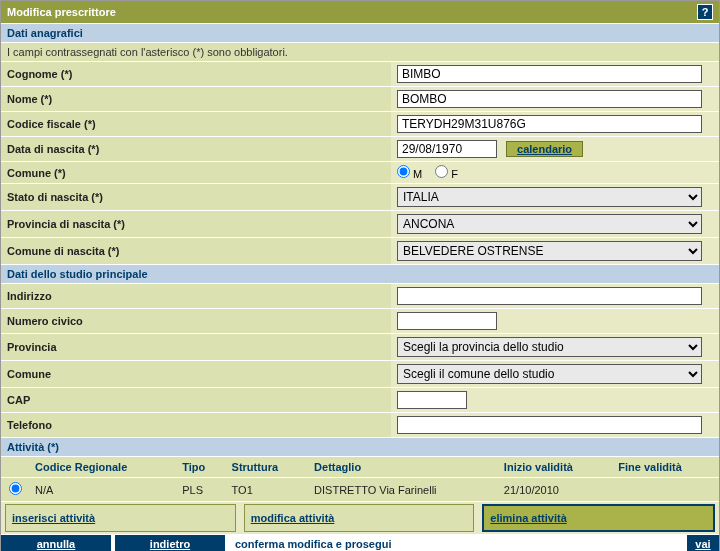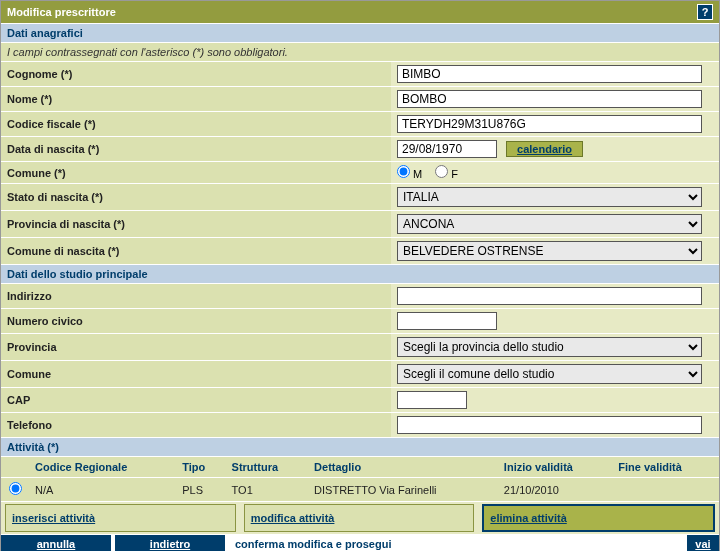--- a/index.html
+++ b/index.html
@@ -1,21 +1,21 @@
 <!DOCTYPE html>
 <html><head>
 <meta charset="utf-8">
 <style>
 * { box-sizing: border-box; margin: 0; padding: 0; }
 body { font-family: Verdana, Arial, sans-serif; font-size: 11px; background: #fff; width: 720px; }
 .container { border: 1px solid #999; background: #5eead4; }
 .titlebar { background: #939c3f; color: #fff; font-weight: bold; padding: 3px 6px; display: flex; justify-content: space-between; align-items: center; }
 .help { background: #003d6b; color: #fff; width: 16px; height: 16px; display: inline-flex; align-items: center; justify-content: center; font-weight: bold; font-size: 11px; border: 1px solid #fff; }
 .section-hdr { background: #bed0e3; color: #003d6b; font-weight: bold; padding: 3px 6px; border-top: 1px solid #fff; }
-.note { background: #dbe1b0; color: #333; font-style: italic; padding: 3px 6px; border-top: 1px solid #fff; }
+.note { background: #dbe1b0; color: #333; padding: 3px 6px; border-top: 1px solid #fff; }
 table.form { width: 100%; border-collapse: collapse; }
 table.form td { padding: 3px 6px; border-top: 1px solid #fff; vertical-align: middle; height: 22px; }
 table.form td.label { background: #dbe1b0; font-weight: bold; width: 390px; color: #222; }
 table.form td.field { background: #e7eac5; }
 input[type=text] { font-family: Arial, sans-serif; font-size: 12px; padding: 1px 4px; border: 1px solid #555; height: 18px; }
 select { font-family: Arial, sans-serif; font-size: 12px; padding: 1px; border: 1px solid #555; background: #e9e9e9; height: 20px; }
 .w-long { width: 305px; }
 .w-med { width: 100px; }
 .w-short { width: 70px; }
 .cal-btn { background: #a9b34a; color: #003d6b; border: 1px solid #6c7829; padding: 1px 10px; font-weight: bold; font-size: 11px; cursor: pointer; margin-left: 6px; text-decoration: underline; }

